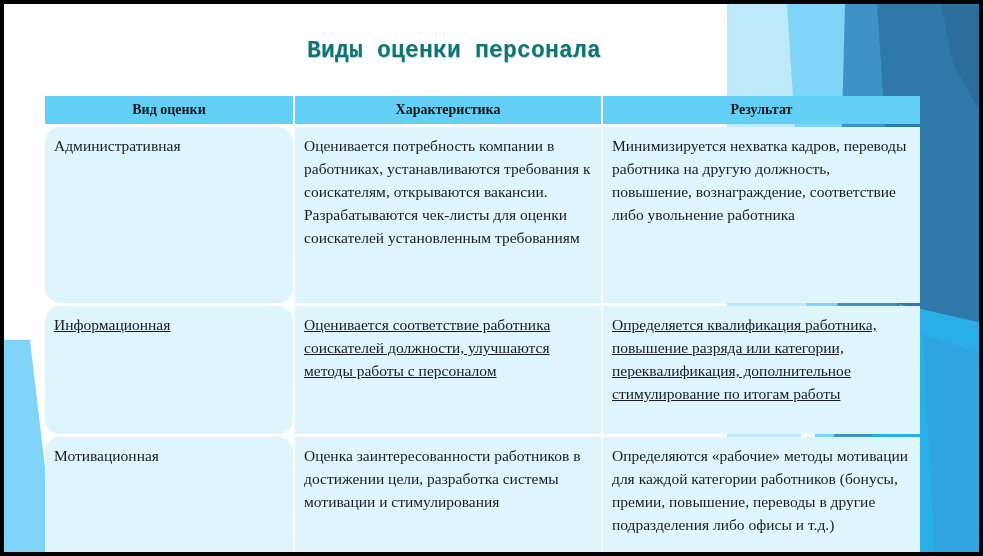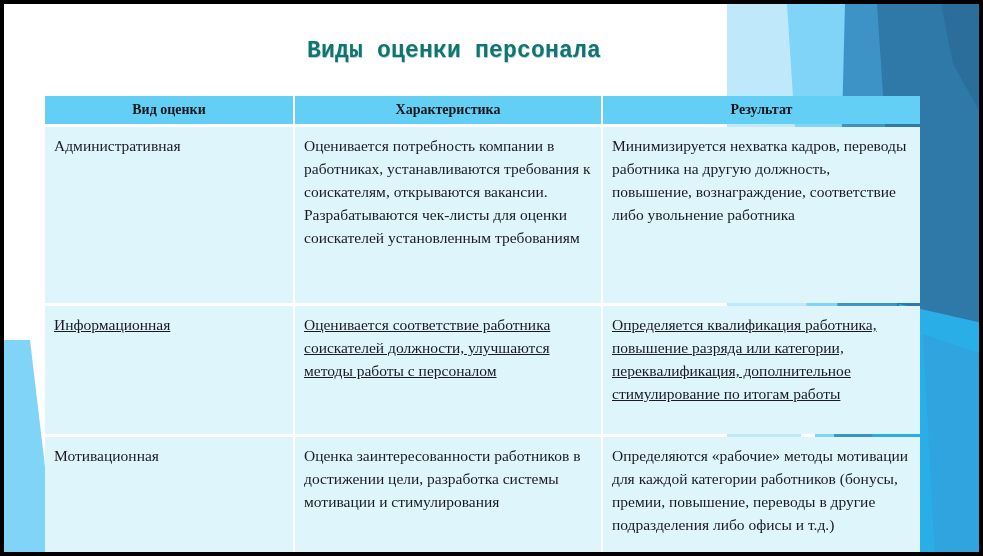--- a/index.html
+++ b/index.html
@@ -99,21 +99,21 @@
     border: 0;
   }
   .col-a { width: 248px; }
   .col-b { width: 306px; }
   .col-c { width: 317px; }
 
   .row-1 td { height: 160px; }
   .row-2 td { height: 112px; text-decoration: underline; }
   .row-3 td { height: 112px; }
 
-  .cell-type { white-space: nowrap; }
+  .cell-type { white-space: nowrap; border-radius: 15px; }
 </style>
 </head>
 <body>
 
 <div class="slide">
   <div class="slide-inner">
 
     <div class="deco">
       <svg width="260" height="556" viewBox="0 0 260 556" xmlns="http://www.w3.org/2000/svg">
         <polygon points="0,0 116,0 62,556 0,556" fill="#BFE9FB"></polygon>

